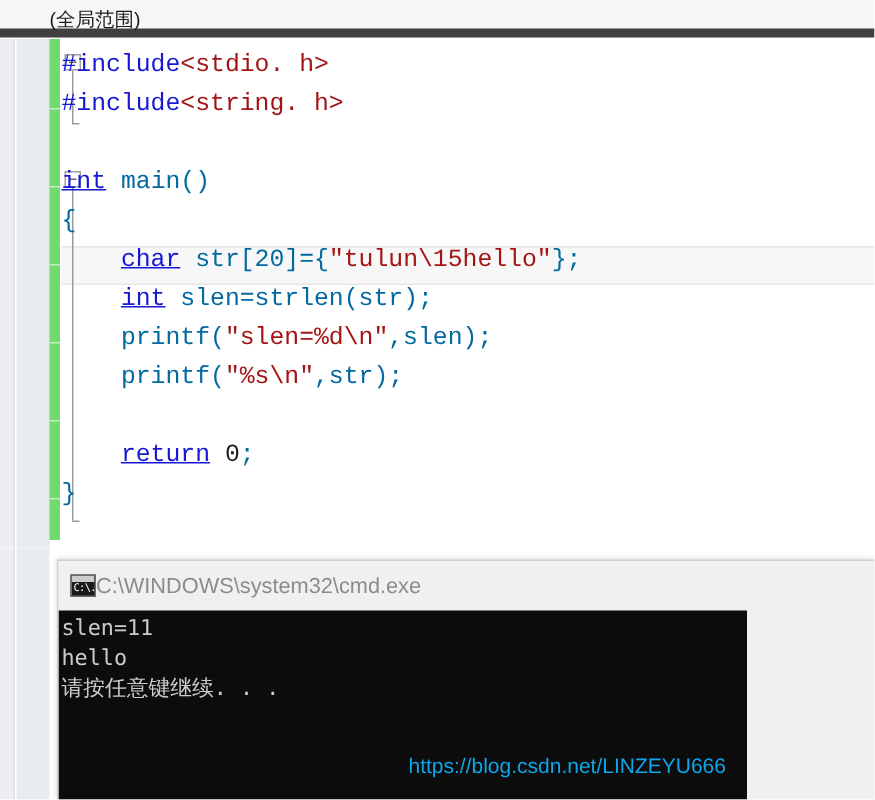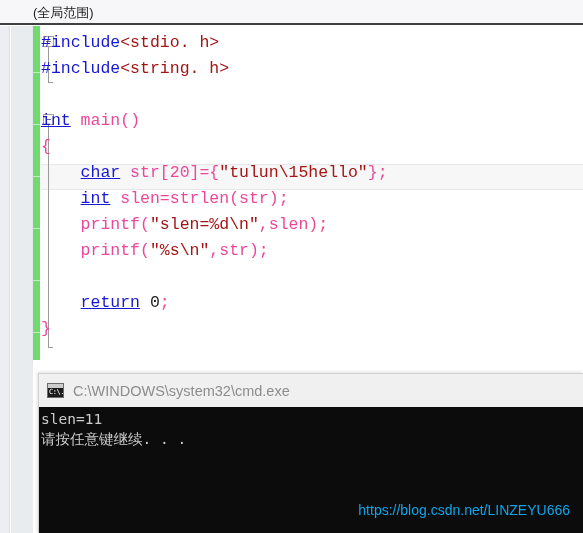--- a/index.html
+++ b/index.html
@@ -21,21 +21,21 @@
     overflow: hidden;
   }
 
   
   .scope-bar {
     position: absolute;
     left: 0; top: 0;
     width: 583px;
     height: 25px;
     background: #f7f7f9;
-    border-bottom: 2px solid #404040;
+    border-bottom: 6px solid #404040;
     box-sizing: border-box;
   }
   .scope-bar .scope-text {
     position: absolute;
     left: 33px;
     top: 4px;
     font-size: 13px;
     color: #1b1b1b;
     font-family: "Liberation Sans", sans-serif;
     white-space: nowrap;
@@ -143,21 +143,21 @@
   .code-line {
     position: absolute;
     left: 0;
     height: 26px;
     white-space: pre;
   }
   .kw      { color: #1717d4; text-decoration: underline; }
   .str     { color: #a31515; }
   .pre     { color: #1717d4; }
   .hdr     { color: #a31515; }
-  .plain   { color: #ec4899; }
+  .plain   { color: #0369a1; }
   .num     { color: #1d1d1d; }
 
   
   .editor-bottom-fill {
     position: absolute;
     left: 0;
     top: 365px;
     width: 583px;
     height: 168px;
     background: #ffffff;
@@ -227,31 +227,30 @@
     left: 1px;
     top: 4px;
     font-family: "DejaVu Sans Mono", monospace;
     font-size: 7px;
     line-height: 9px;
     color: #ffffff;
     letter-spacing: -0.5px;
     white-space: nowrap;
   }
   .console-title-text {
-    margin-left: 9px;
     font-size: 14.5px;
     color: #8c8c8c;
     font-family: "Liberation Sans", sans-serif;
     white-space: nowrap;
   }
   .console-body {
     position: absolute;
     left: 0;
     top: 33px;
-    width: 545px;
+    width: 459px;
     height: 127px;
     background: #0c0c0c;
     overflow: hidden;
   }
   .console-text {
     position: absolute;
     left: 2px;
     top: 2px;
     font-family: "DejaVu Sans Mono", "Liberation Mono", monospace;
     font-size: 14.5px;
@@ -310,18 +309,18 @@
 
   <div class="console-window">
     <div class="console-titlebar">
       <span class="cmd-icon">
         <span class="bar"></span>
         <span class="glyph">C:\.</span>
       </span>
       <span class="console-title-text">C:\WINDOWS\system32\cmd.exe</span>
     </div>
     <div class="console-body">
-      <div class="console-text"><div>slen=11</div><div>请按任意键继续. . .</div></div>
+      <div class="console-text"><div>slen=11</div><div>hello</div><div>请按任意键继续. . .</div></div>
       <div class="watermark">https://blog.csdn.net/LINZEYU666</div>
     </div>
   </div>
 
 </div>
 
 </body></html>

